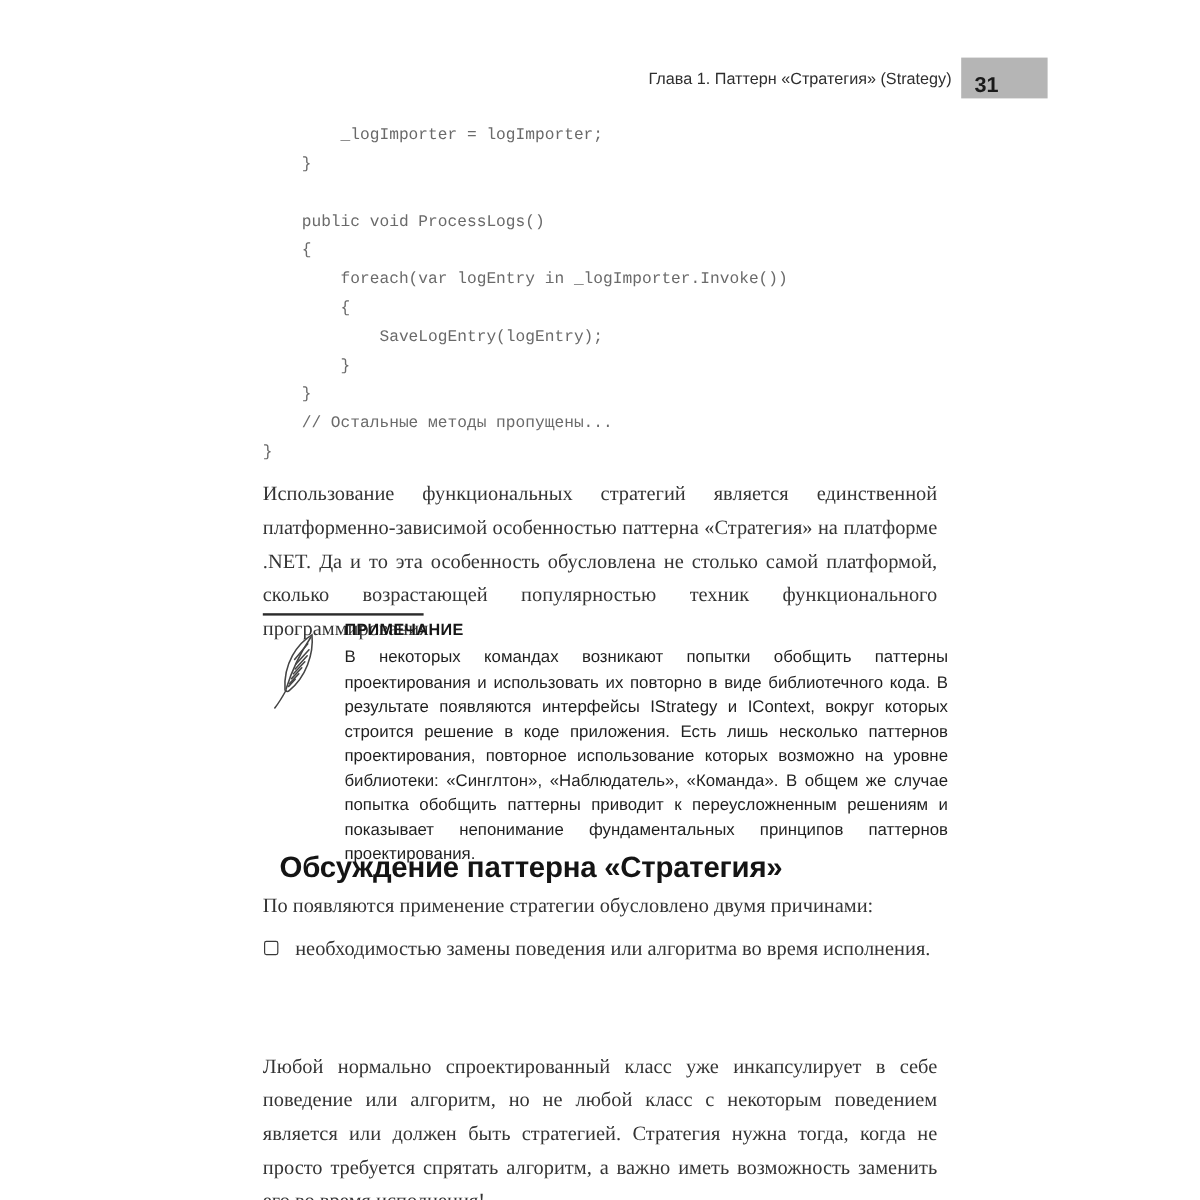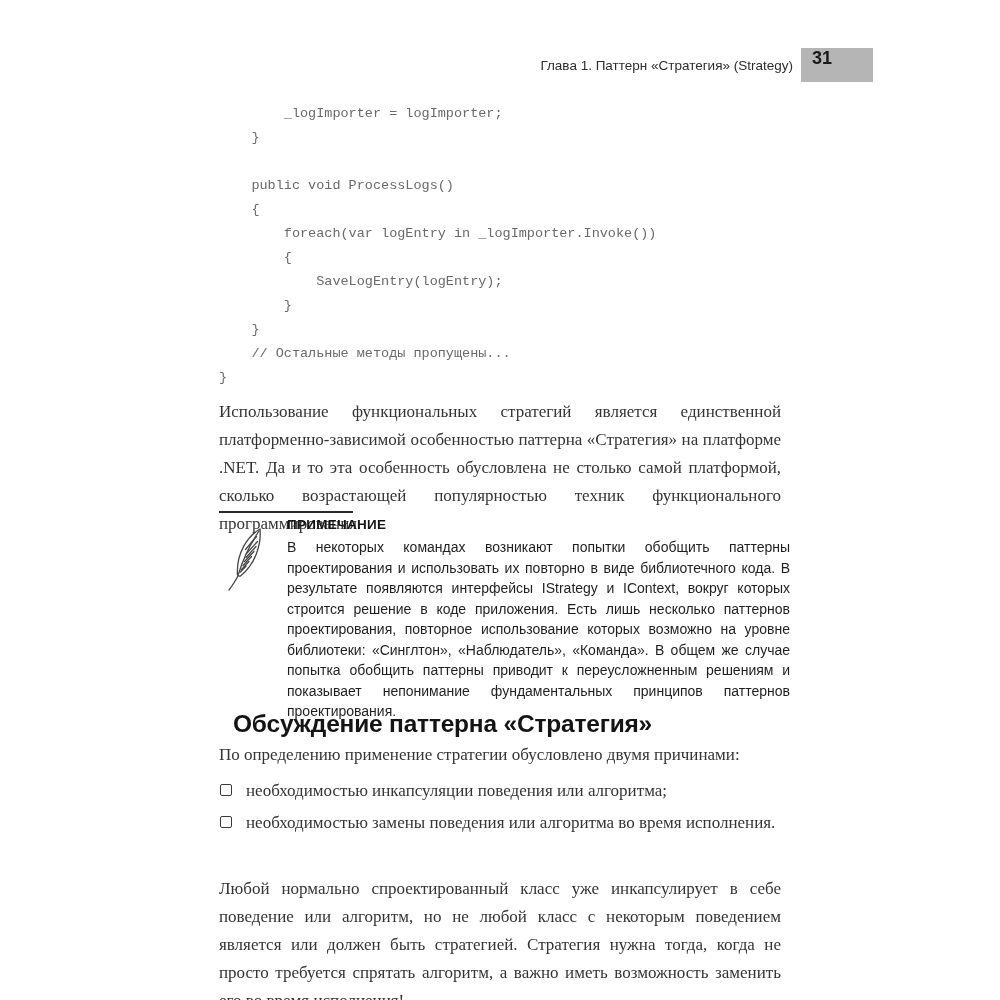--- a/index.html
+++ b/index.html
@@ -28,21 +28,21 @@
     margin-right: 8px;
     white-space: nowrap;
   }
   .page-num-box {
     width: 72px;
     height: 34px;
     background: #b5b5b5;
     box-sizing: border-box;
     padding-left: 11px;
     display: flex;
-    align-items: flex-start;
+    align-items: flex-end;
     font-family: "Liberation Sans", sans-serif;
     font-weight: bold;
     font-size: 18px;
     color: #1a1a1a;
   }
 
   
   .code {
     position: absolute;
     left: 219px;
@@ -191,27 +191,23 @@
       </svg>
     </div>
     <div class="note-content">
       <div class="note-title">ПРИМЕЧАНИЕ</div>
       <p class="note-text">В некоторых командах возникают попытки обобщить паттерны проектирования и использовать их повторно в виде библиотечного кода. В результате появляются интерфейсы IStrategy и IContext, вокруг которых строится решение в коде приложения. Есть лишь несколько паттернов проектирования, повторное использование которых возможно на уровне библиотеки: «Синглтон», «Наблюдатель», «Команда». В общем же случае попытка обобщить паттерны приводит к переусложненным решениям и показывает непонимание фундаментальных принципов паттернов проектирования.</p>
     </div>
   </div>
 
   <h1 class="section-title">Обсуждение паттерна «Стратегия»</h1>
 
-  <p class="para para-intro">По определению применение стратегии обусловлено двумя причинами:</p>
+  <p class="para para-intro">По появляются применение стратегии обусловлено двумя причинами:</p>
 
   <div class="bullet-list">
-    <div class="bullet-item">
-      <span class="bullet-square"></span>
-      <span>необходимостью инкапсуляции поведения или алгоритма;</span>
-    </div>
     <div class="bullet-item">
       <span class="bullet-square"></span>
       <span>необходимостью замены поведения или алгоритма во время исполнения.</span>
     </div>
   </div>
 
   <p class="para para-closing">Любой нормально спроектированный класс уже инкапсулирует в себе поведение или алгоритм, но не любой класс с некоторым поведением является или должен быть стратегией. Стратегия нужна тогда, когда не просто требуется спрятать алгоритм, а важно иметь возможность заменить его во время исполнения!</p>
 
 </div>
 

